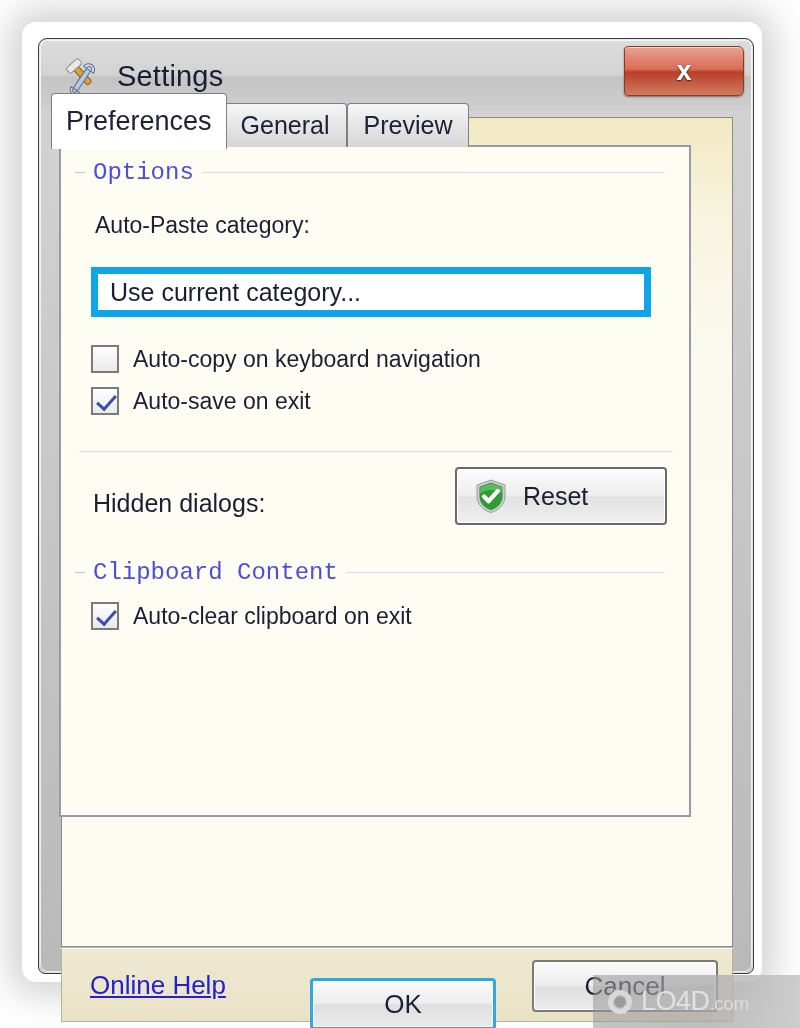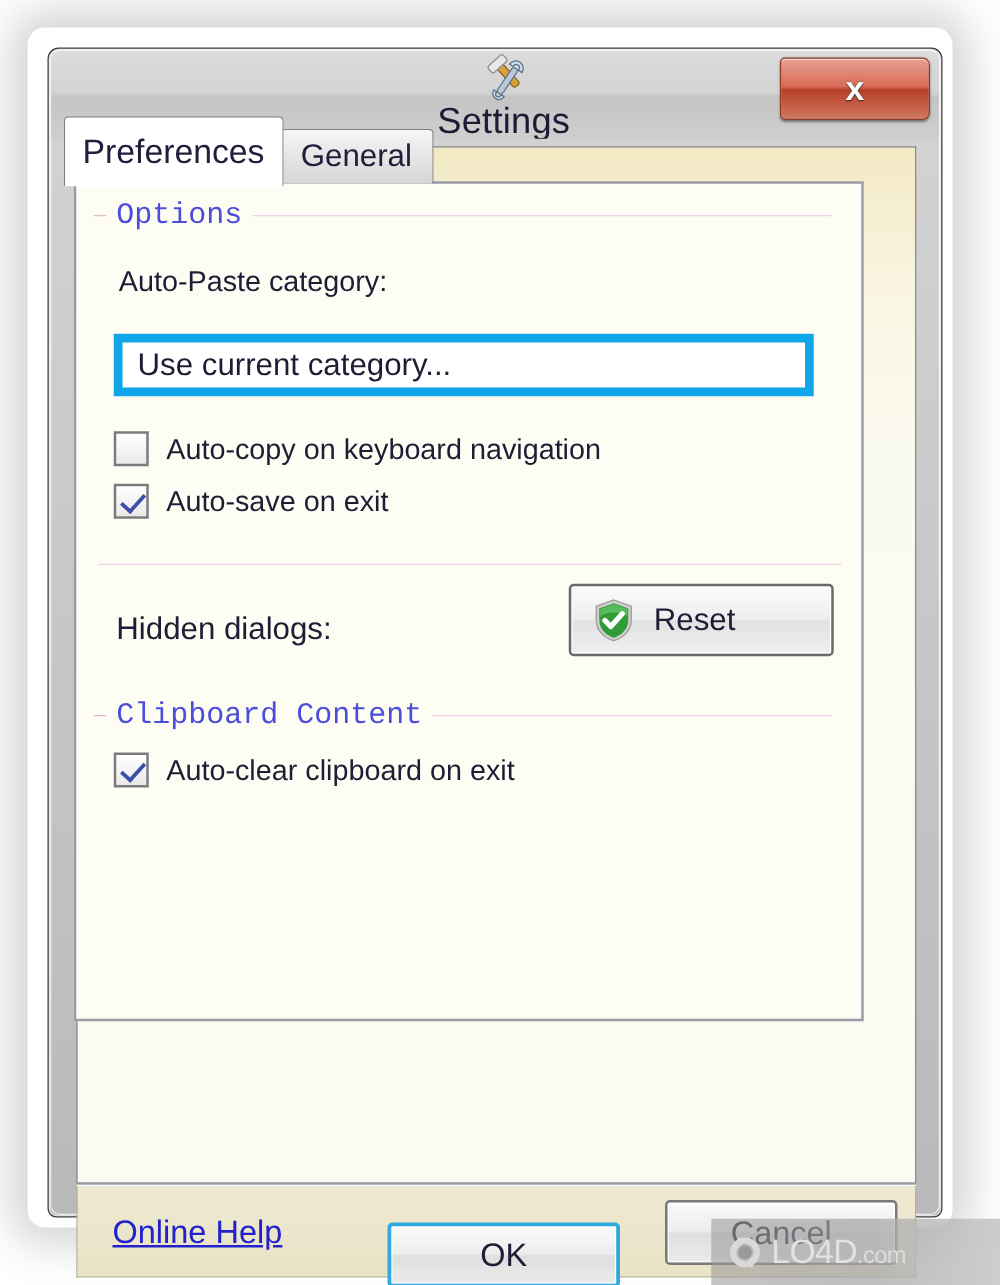--- a/index.html
+++ b/index.html
@@ -58,21 +58,20 @@
   .titlebar {
     position: absolute;
     left: 2px; top: 2px;
     width: 710px;
     height: 70px;
     border-radius: 7px 7px 0 0;
     background: linear-gradient(180deg,#dcdcdc 0%,#d3d3d3 48%,#c4c4c4 52%,#cfcfcf 100%);
     display: flex;
     align-items: center;
     overflow: hidden;
-    flex-direction: column;
   }
   .title-icon {
     width: 40px; height: 40px;
     margin-left: 22px;
     flex: 0 0 auto;
   }
   .title-text {
     margin-left: 14px;
     font-size: 29px;
     color: #1b1b33;
@@ -334,21 +333,21 @@
     margin-top: 18px;
   }
   .btn-ok { position: absolute; left: 248px; top: 11px; }
   .btn-cancel { position: absolute; left: 470px; top: 11px; }
 
   
   .watermark {
     position: absolute;
     right: 0;
     bottom: 0;
-    width: 231px;
+    width: 207px;
     height: 53px;
     background: linear-gradient(90deg, rgba(150,150,150,0.55) 0%, rgba(168,168,168,0.75) 55%, rgba(196,196,196,0.85) 100%);
     display: flex;
     align-items: center;
     padding-left: 12px;
     box-sizing: border-box;
     gap: 6px;
   }
   .wm-logo { width: 30px; height: 30px; flex: 0 0 auto; }
   .wm-text {
@@ -391,20 +390,23 @@
 
     <div class="client"></div>
 
     <div class="tabstrip">
       <div class="tab active">
         <span>Preferences</span>
       </div>
       <div class="tab">
         <span>General</span>
       </div>
+      <div class="tab">
+        <span>Preview</span>
+      </div>
     </div>
 
     <div class="tabpage">
 
       <div class="opt-group">
         <div class="group-head">
           <span class="group-dash"></span>
           <span class="group-label">Options</span>
           <span class="group-rule"></span>
         </div>

